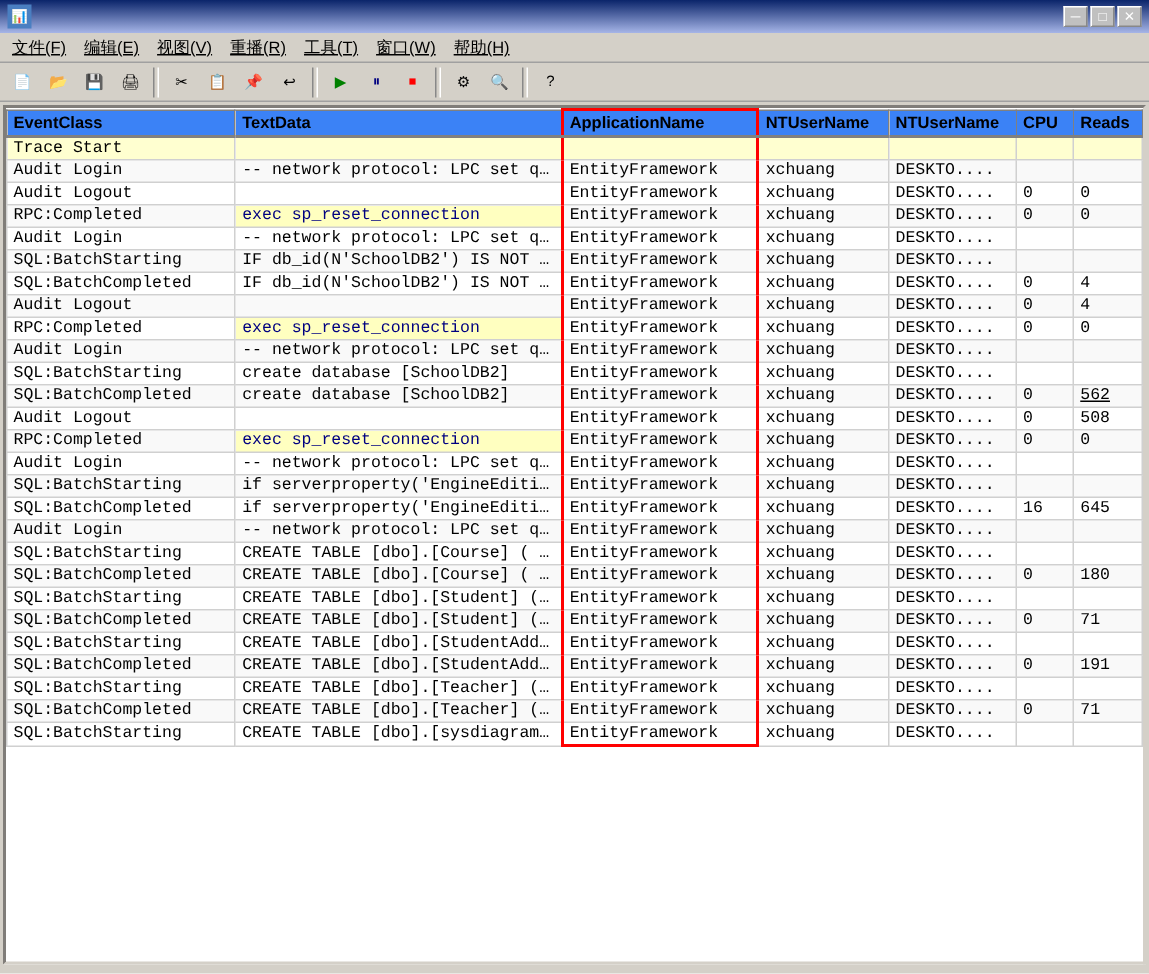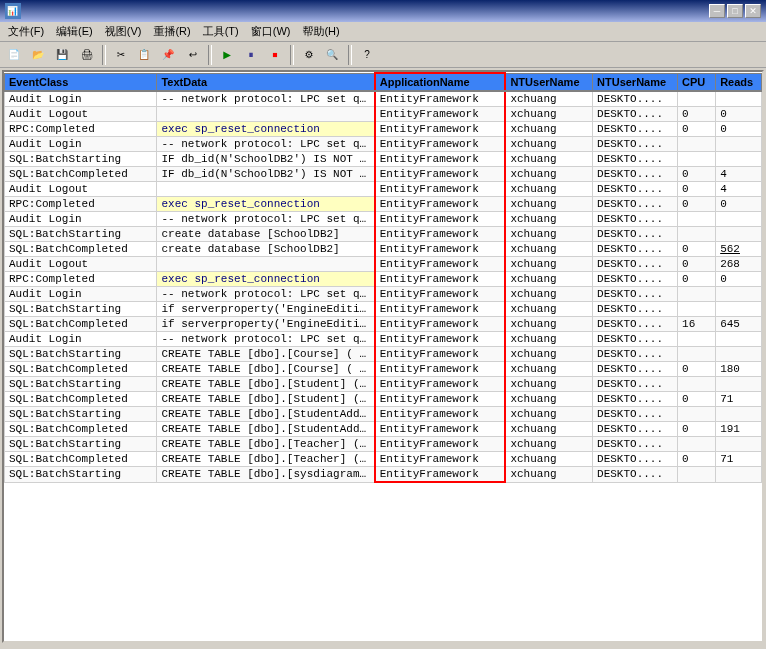--- a/index.html
+++ b/index.html
@@ -54,20 +54,21 @@
       align-items: center;
       height: 20px;
       border-bottom: 1px solid #a0a0a0;
       padding: 0 2px;
     }
     .menu-item {
       padding: 2px 6px;
       font-size: 11px;
       cursor: pointer;
       color: #000;
+      text-decoration: underline;
     }
 
     
     .toolbar {
       background: #d4d0c8;
       display: flex;
       align-items: center;
       height: 26px;
       border-bottom: 1px solid #a0a0a0;
       padding: 2px 4px;
@@ -180,20 +181,29 @@
       <th style="min-width: 140px;">EventClass</th>
           <th style="min-width: 180px;">TextData</th>
           <th style="min-width: 120px; border-left: 2px solid red; border-right: 2px solid red; border-top: 2px solid red;">ApplicationName</th>
           <th style="min-width: 80px;">NTUserName</th>
           <th style="min-width: 65px;">NTUserName</th>
           <th style="min-width: 35px;">CPU</th>
           <th style="min-width: 40px;">Reads</th>
         </tr>
     </thead>
     <tbody id="table-body">
+    <tr class="header-row">
+          <td style="min-width: 140px;">Trace Start</td>
+          <td style="min-width: 180px;"></td>
+          <td style="min-width: 120px; border-left: 2px solid red; border-right: 2px solid red;"></td>
+          <td style="min-width: 80px;"></td>
+          <td style="min-width: 65px;"></td>
+          <td style="min-width: 35px;"></td>
+          <td style="min-width: 40px;"></td>
+        </tr>
         <tr>
           <td style="min-width: 140px;">Audit Login</td>
           <td style="min-width: 180px;">-- network protocol: LPC  set quote...</td>
           <td style="min-width: 120px; border-left: 2px solid red; border-right: 2px solid red;">EntityFramework</td>
           <td style="min-width: 80px;">xchuang</td>
           <td style="min-width: 65px;">DESKTO....</td>
           <td style="min-width: 35px;"></td>
           <td style="min-width: 40px;"></td>
         </tr>
         <tr>
@@ -286,21 +296,21 @@
           <td style="min-width: 35px;">0</td>
           <td style="min-width: 40px; text-decoration: underline;">562</td>
         </tr>
         <tr>
           <td style="min-width: 140px;">Audit Logout</td>
           <td style="min-width: 180px;"></td>
           <td style="min-width: 120px; border-left: 2px solid red; border-right: 2px solid red;">EntityFramework</td>
           <td style="min-width: 80px;">xchuang</td>
           <td style="min-width: 65px;">DESKTO....</td>
           <td style="min-width: 35px;">0</td>
-          <td style="min-width: 40px;">268</td>
+          <td style="min-width: 40px;">508</td>
         </tr>
         <tr>
           <td style="min-width: 140px;">RPC:Completed</td>
           <td style="min-width: 180px; background: rgb(255, 255, 192); color: rgb(0, 0, 128);">exec sp_reset_connection</td>
           <td style="min-width: 120px; border-left: 2px solid red; border-right: 2px solid red;">EntityFramework</td>
           <td style="min-width: 80px;">xchuang</td>
           <td style="min-width: 65px;">DESKTO....</td>
           <td style="min-width: 35px;">0</td>
           <td style="min-width: 40px;">0</td>
         </tr>

